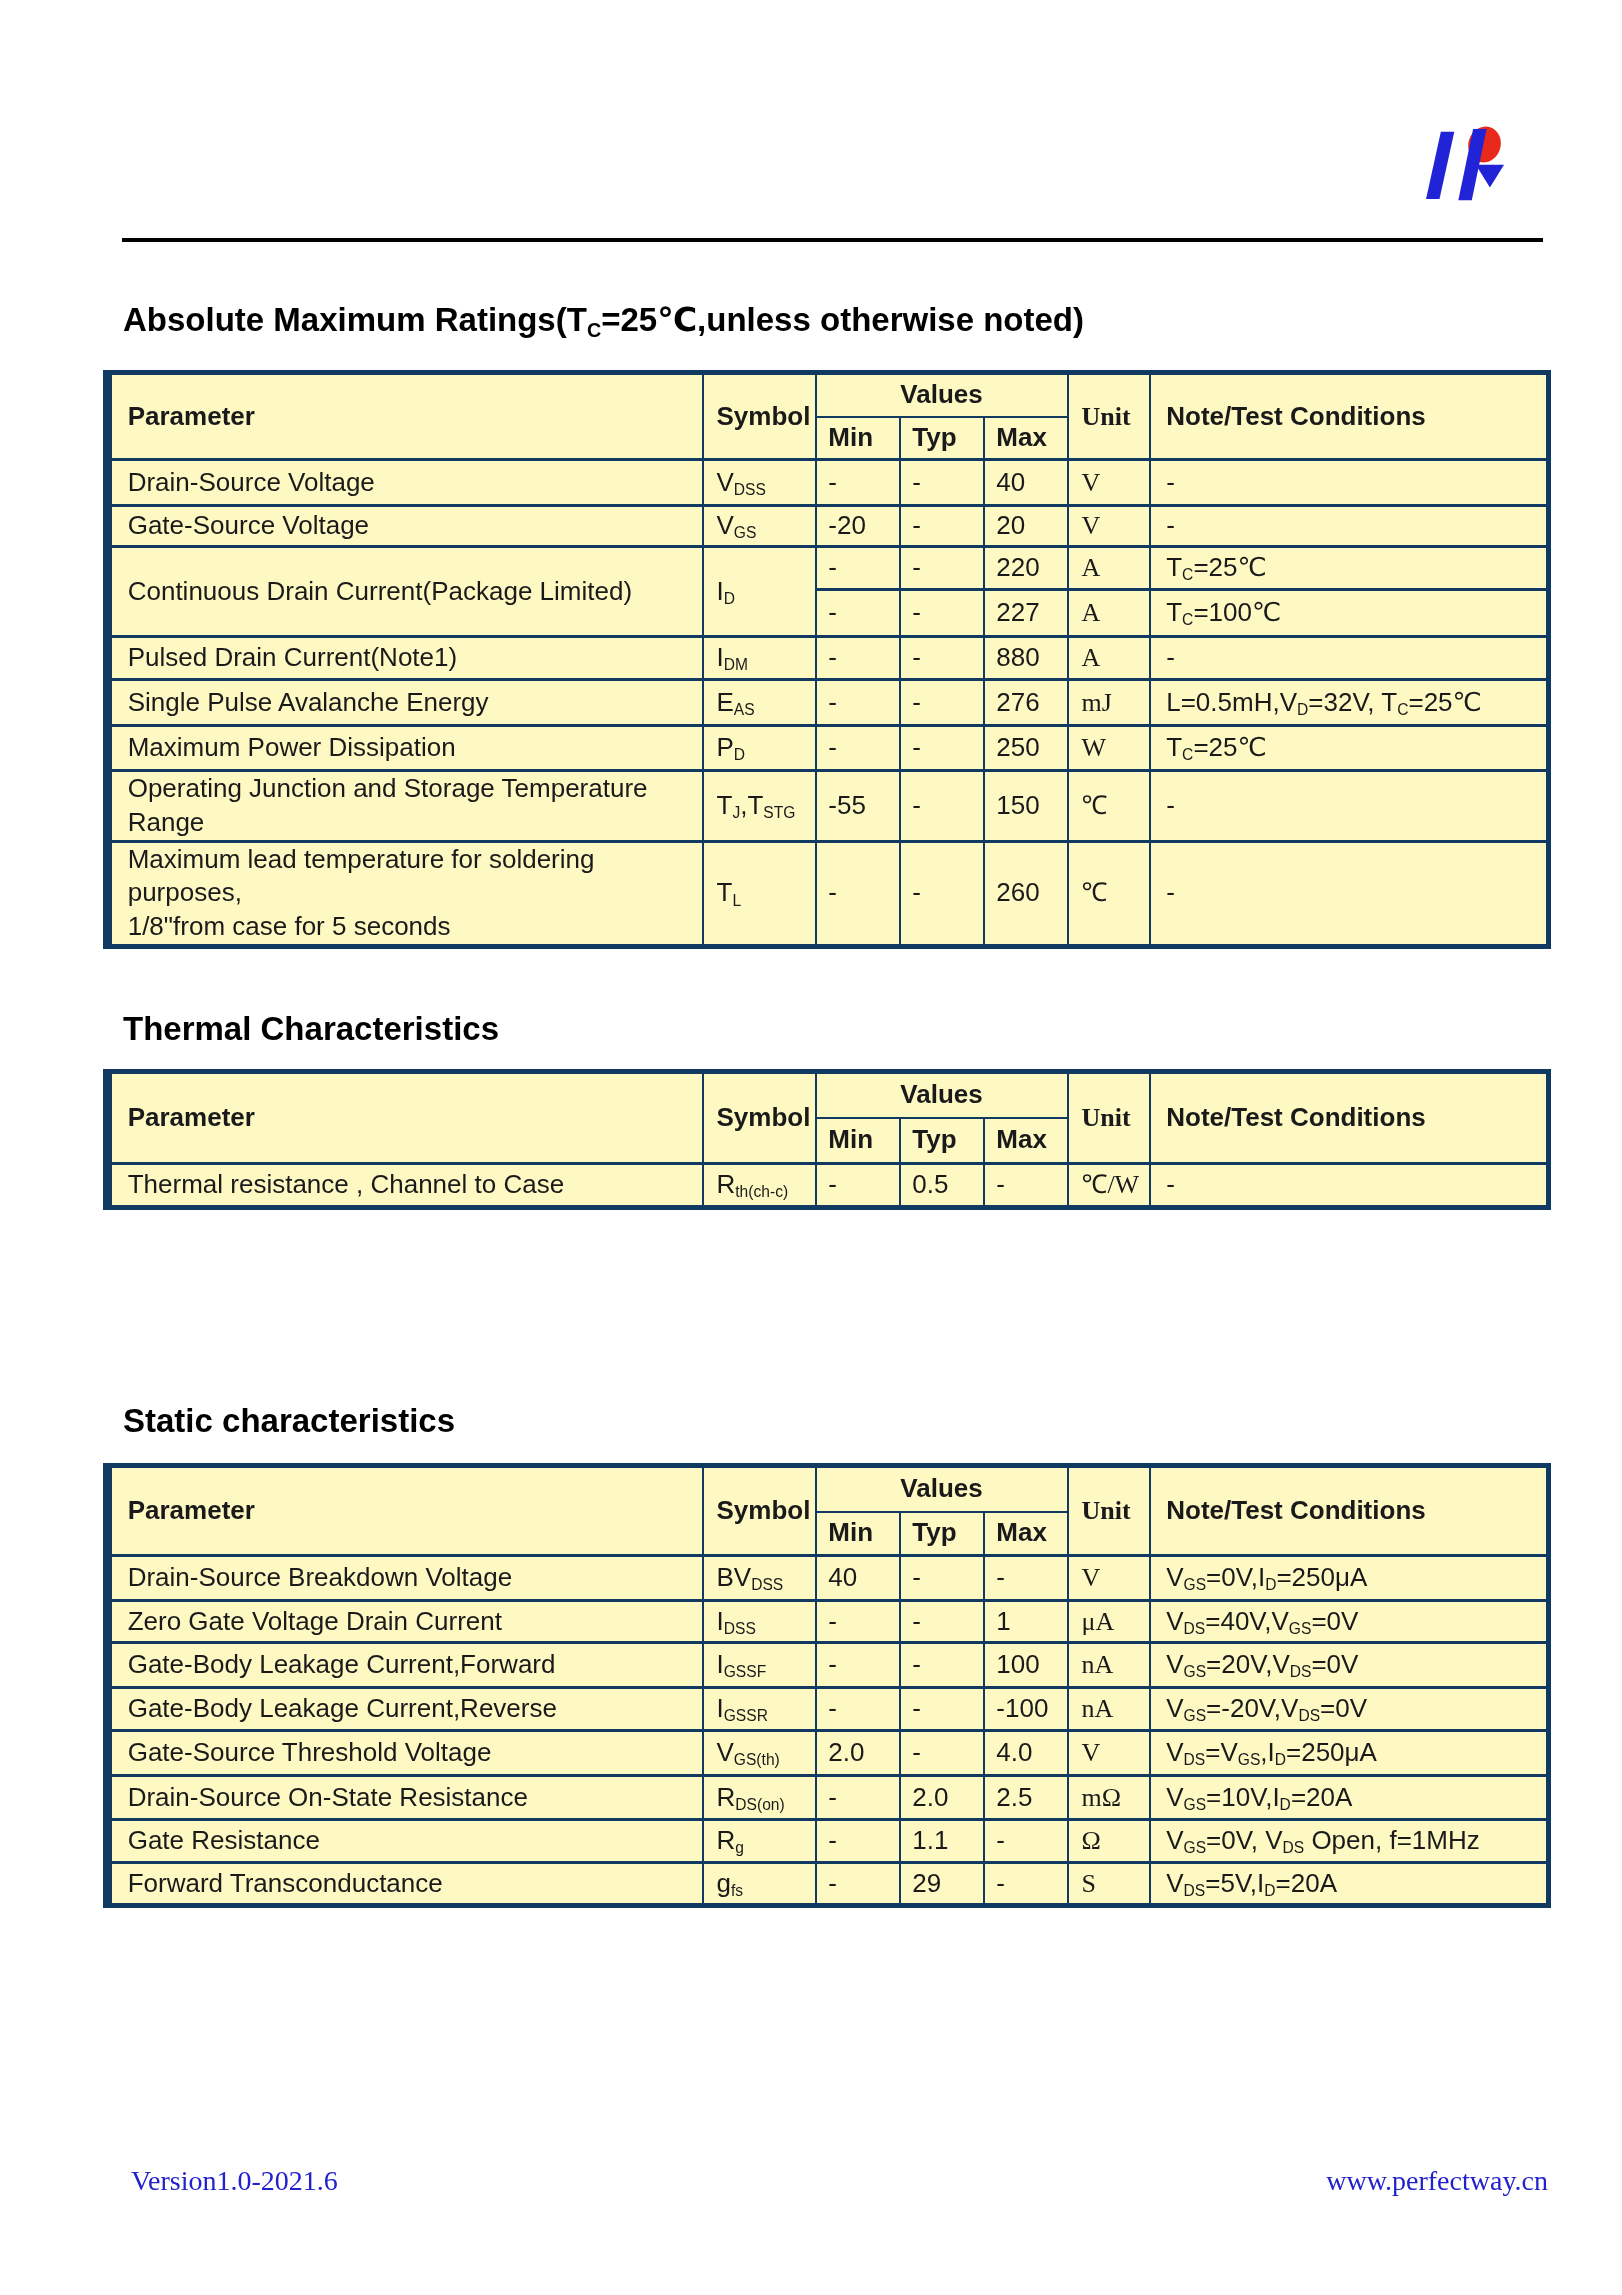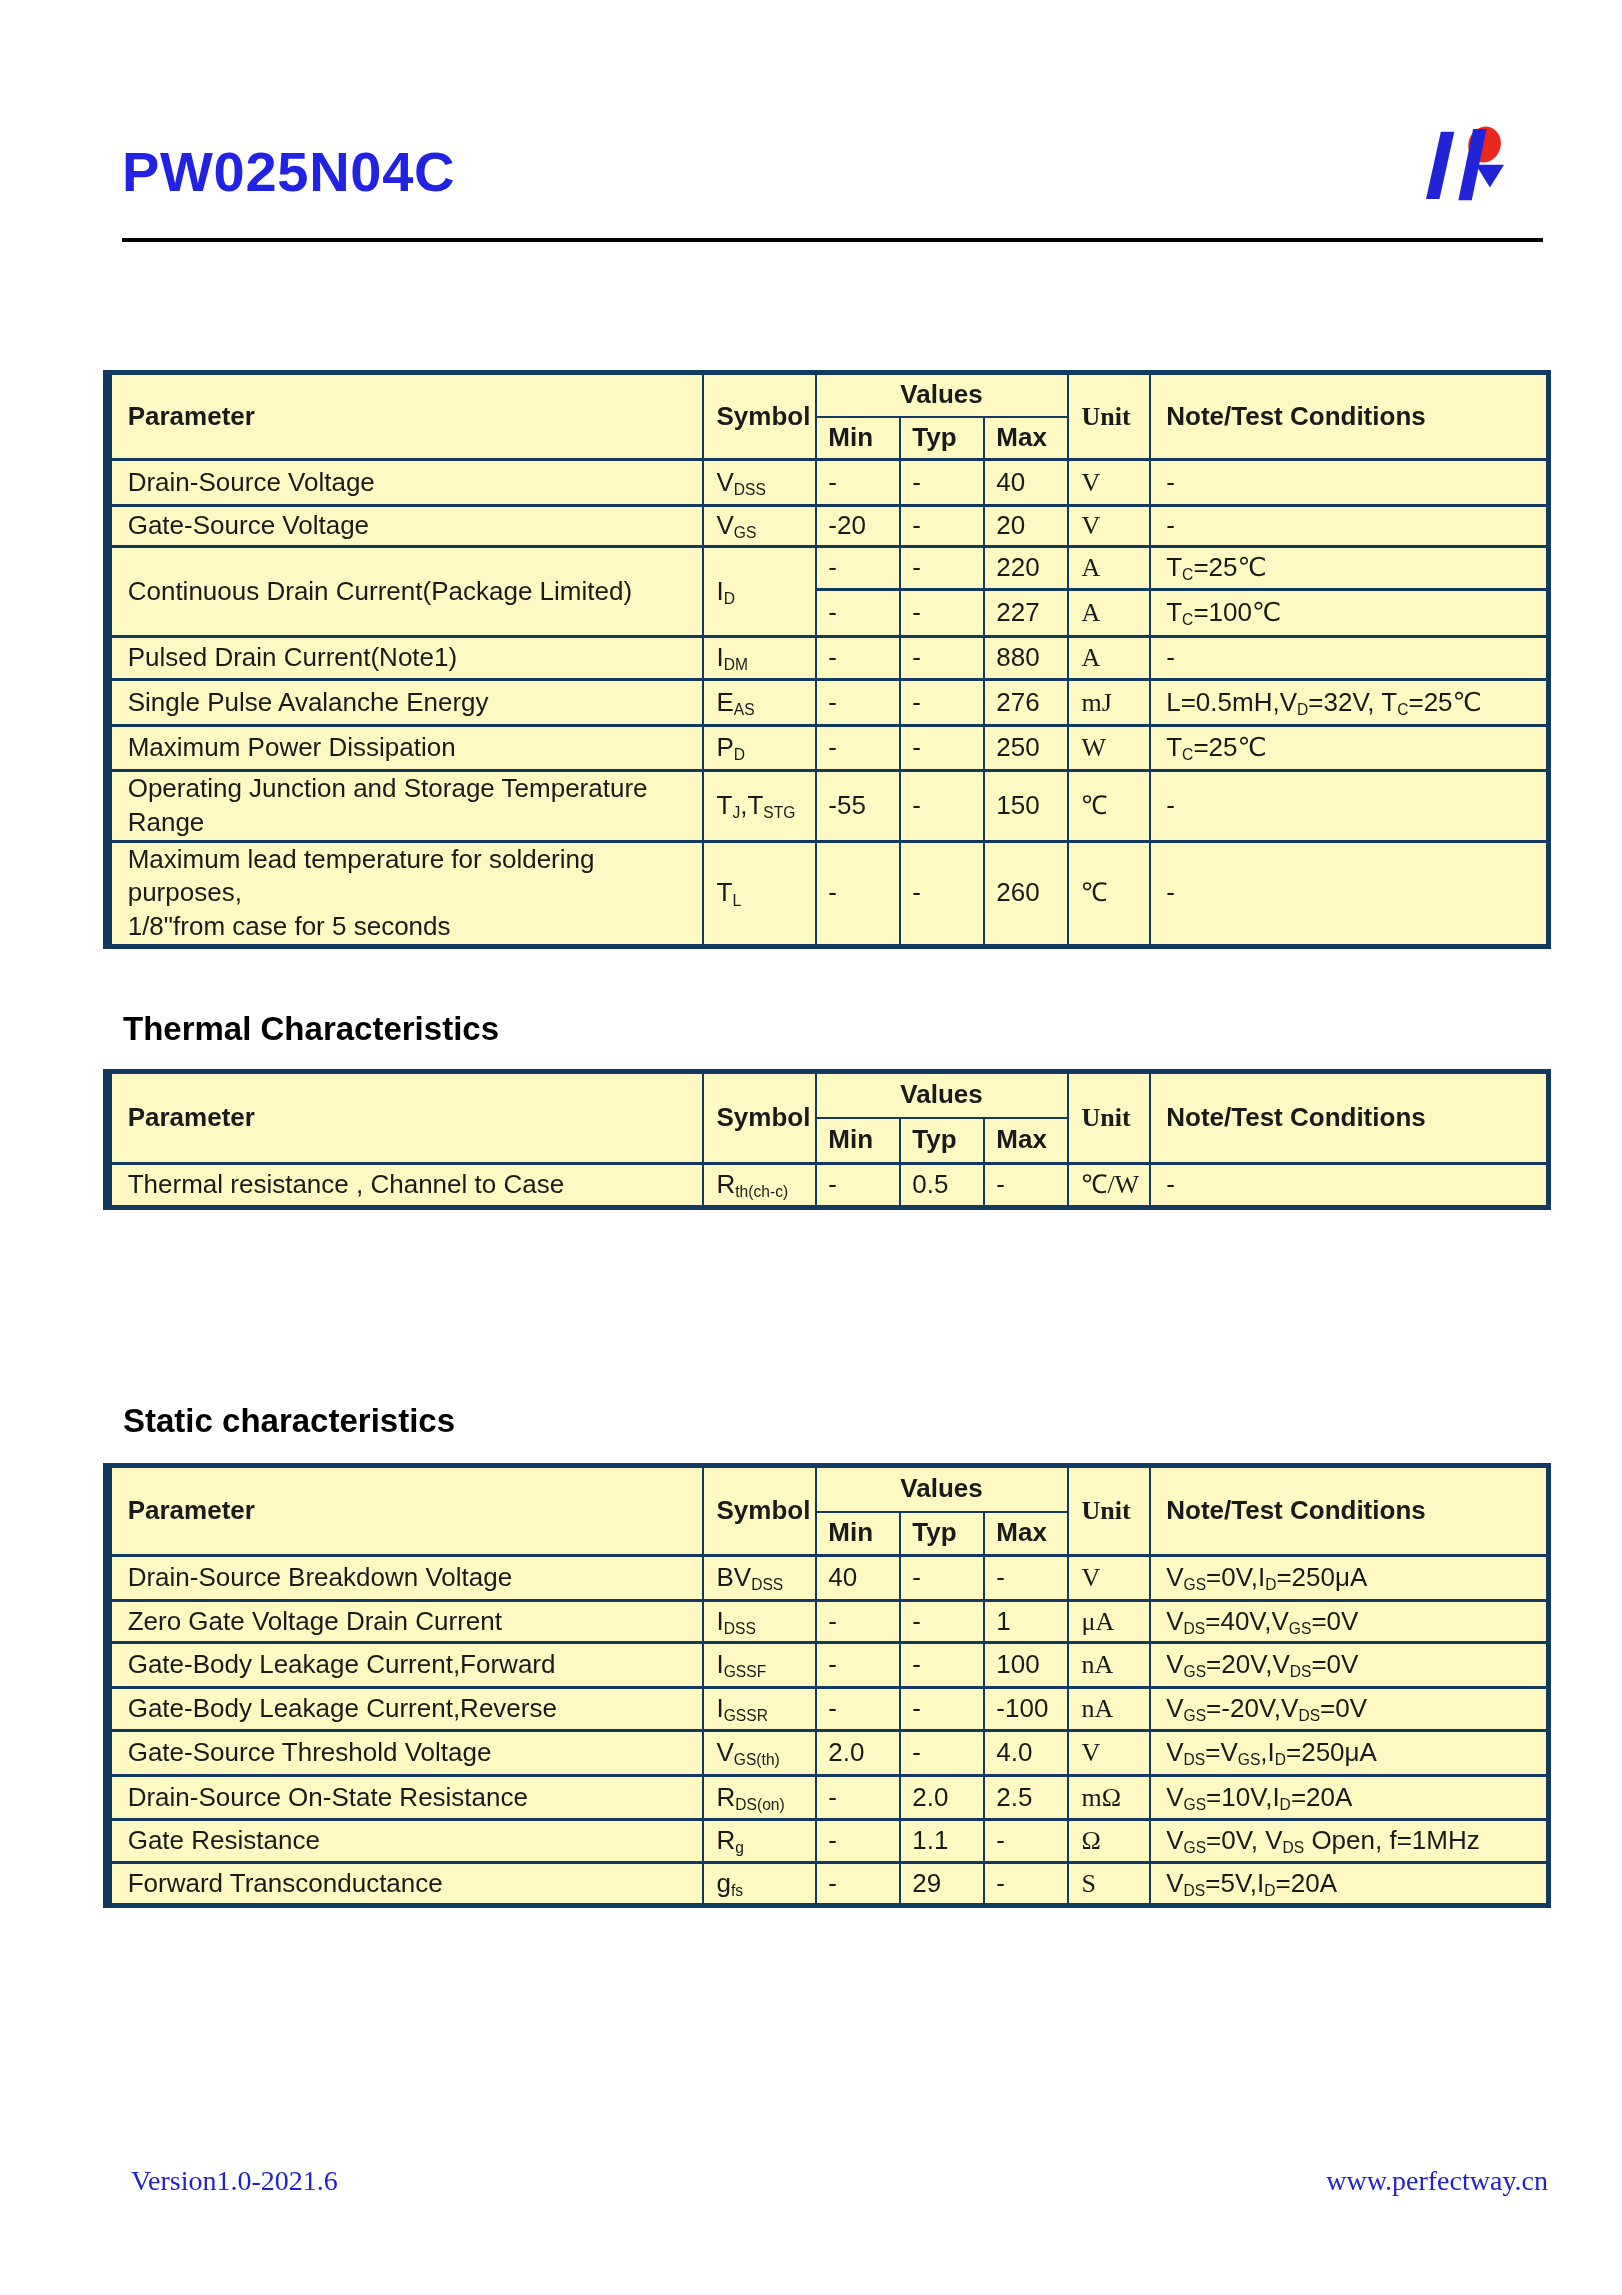--- a/index.html
+++ b/index.html
@@ -39,31 +39,31 @@
   .footer-text{position:absolute;font-family:"Liberation Serif","DejaVu Serif",serif;
                font-size:28px;color:#2222cc;top:2165px;white-space:nowrap;}
   #footer-left{left:131px;}
   #footer-right{right:75px;text-align:left;}
 </style>
 </head>
 <body>
 
 <div id="page">
 
-  <div id="doc-title" style="color:#2222e2;">PW025N04C</div>
 
   <svg id="logo" width="102" height="82" viewBox="0 0 150 122">
     <ellipse cx="113" cy="32" rx="24" ry="27" fill="#e8291c" transform="rotate(18 113 32)"></ellipse>
     <polygon points="26,113 48,13 68,13 46,113" fill="#2023d6"></polygon>
     <polygon points="74,115 96,9 116,9 94,115" fill="#2023d6"></polygon>
     <polygon points="100,62 142,62 121,96" fill="#2023d6"></polygon>
   </svg>
 
   <div id="head-rule"></div>
 
+  <div id="h-absmax" class="sec-heading">Absolute Maximum Ratings(T<sub>C</sub>=25℃,unless otherwise noted)</div>
   <div id="t-absmax" class="tbl-wrap">
       <table class="tbl">
         <colgroup>
           <col style="width:595px">
           <col style="width:113px">
           <col style="width:84px">
           <col style="width:84px">
           <col style="width:84px">
           <col style="width:82px">
           <col style="width:399px">

